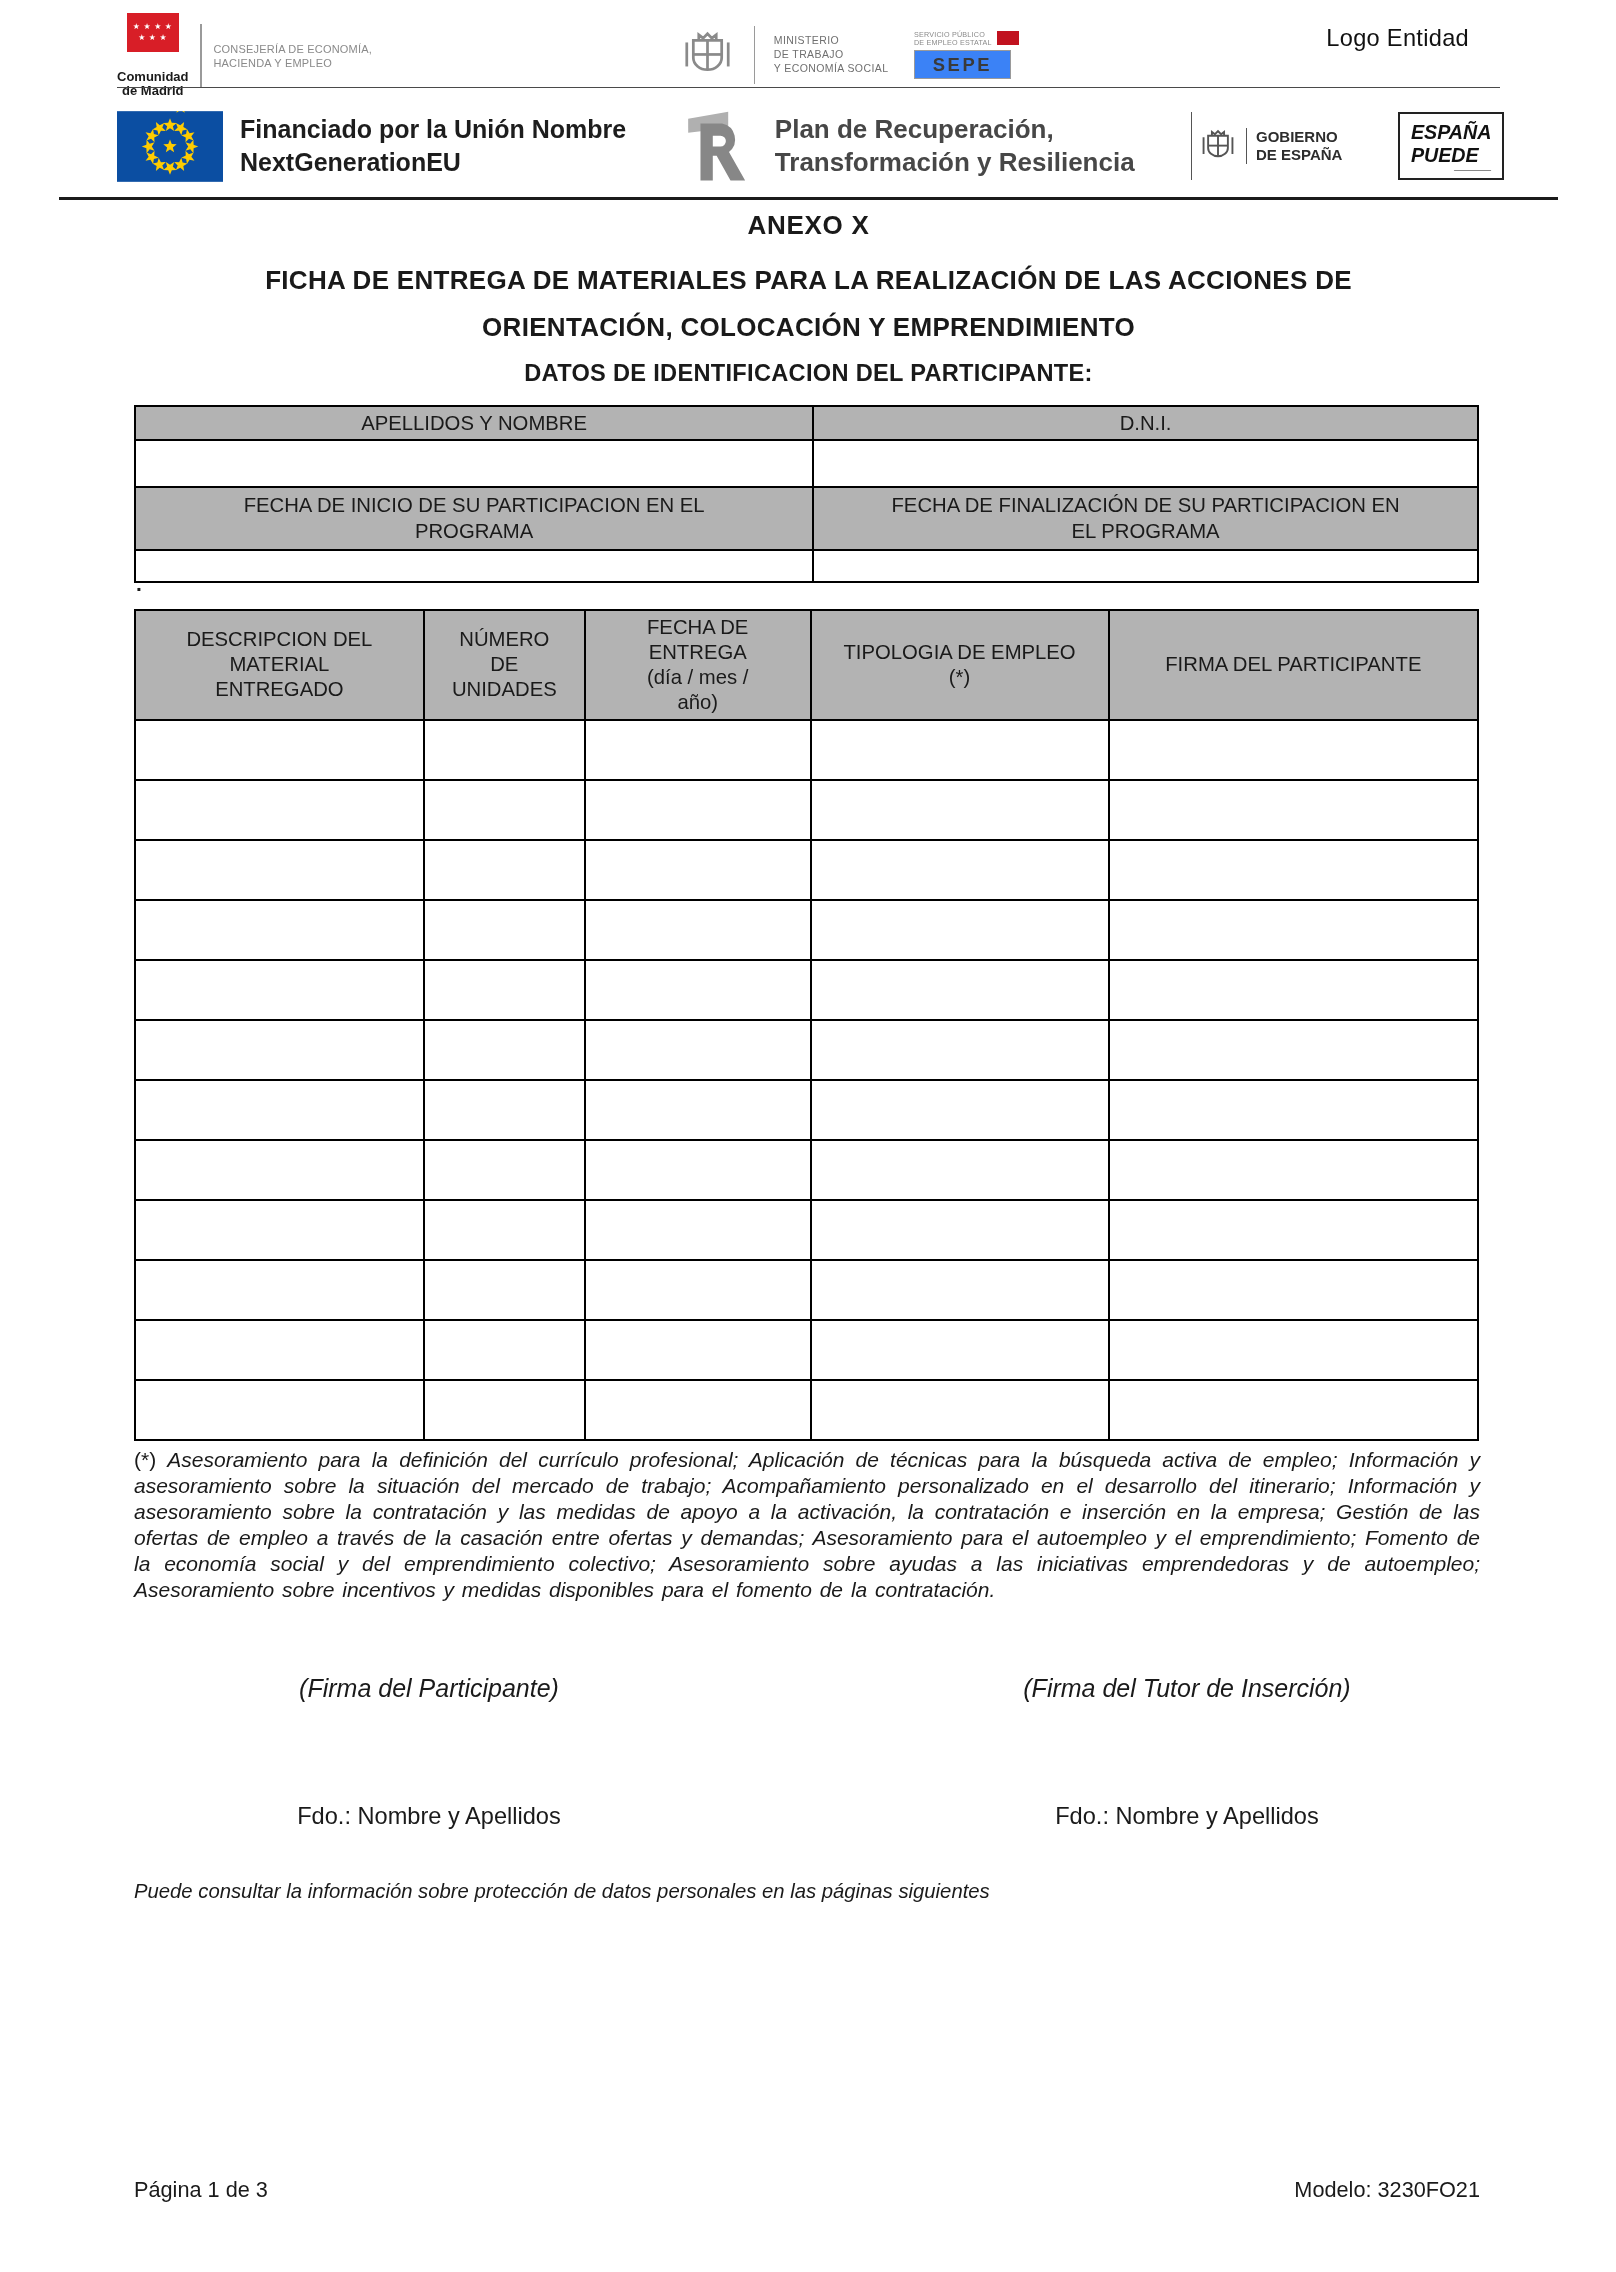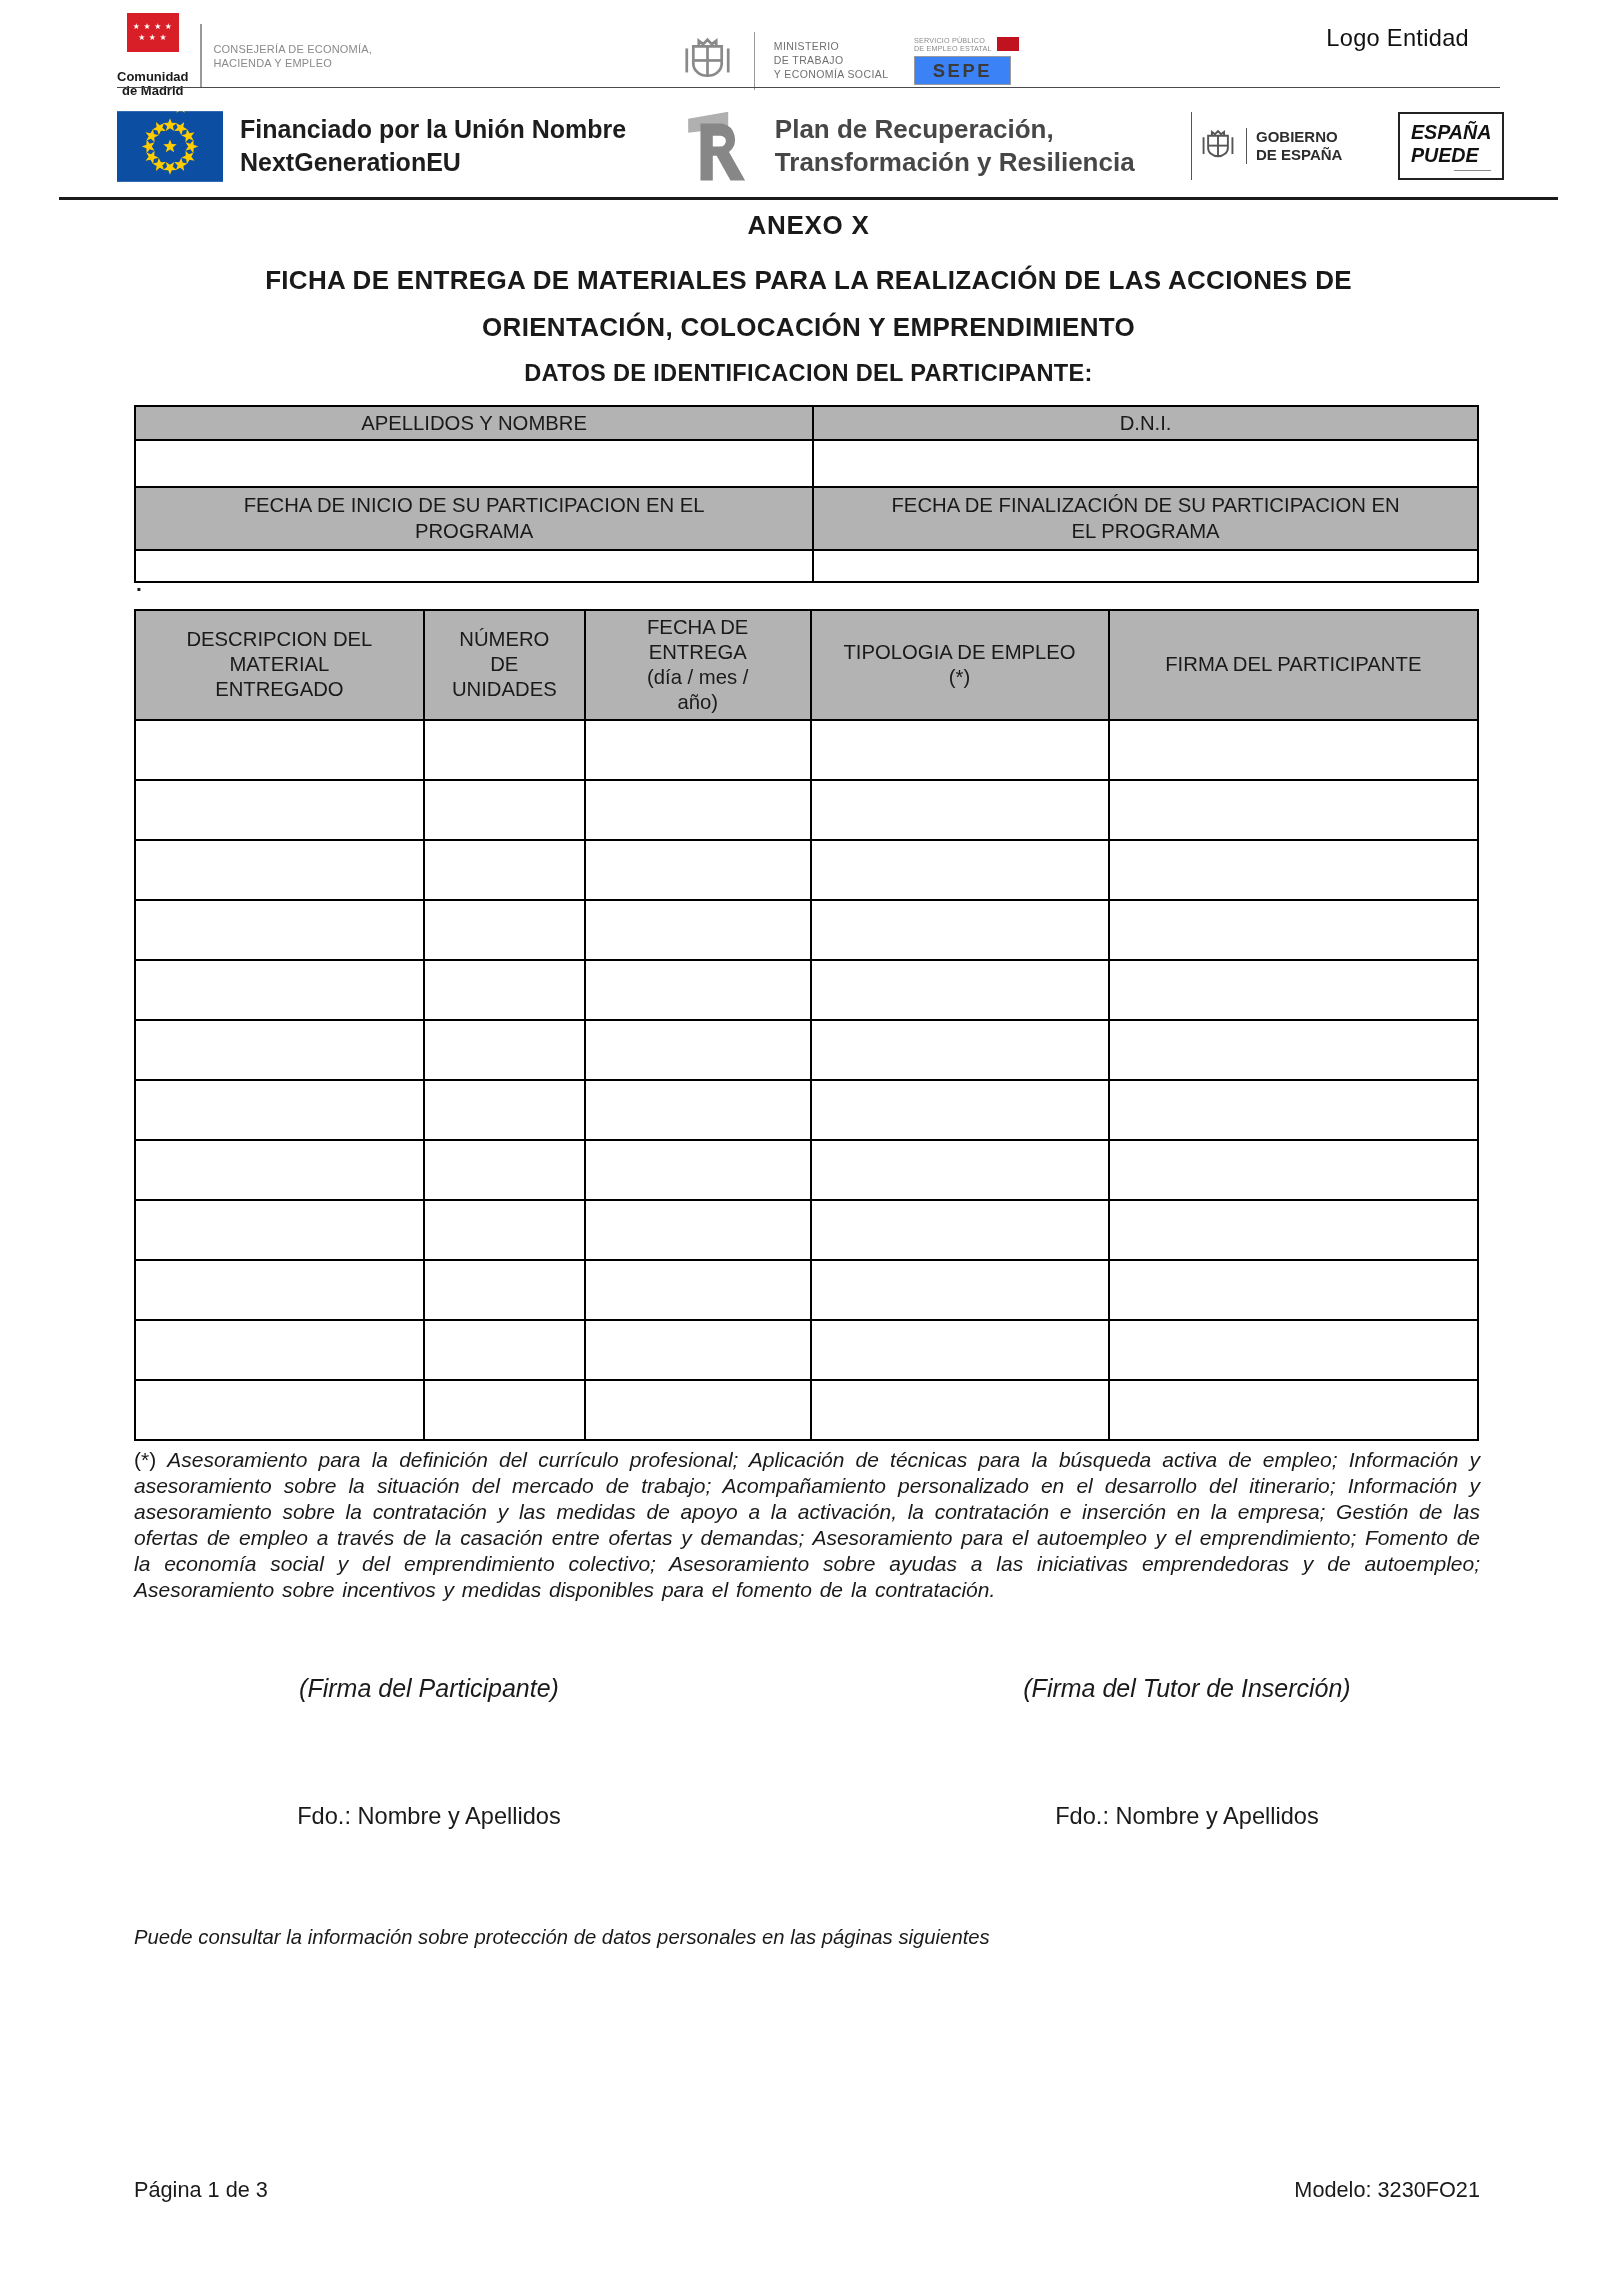--- a/index.html
+++ b/index.html
@@ -10,21 +10,21 @@
 
   
   .band1 { position:absolute; top:13px; left:117px; right:148px; display:flex; justify-content:space-between; align-items:flex-start; }
   .madrid { display:flex; align-items:center; gap:11.8px; }
   .madrid-left { display:flex; flex-direction:column; align-items:center; }
   .madrid-flag { width:52px; height:39px; background:#d81e27; color:#fff; display:flex; align-items:center; justify-content:center; text-align:center; font-size:7.9px; line-height:10.5px; letter-spacing:0.7px; }
   .madrid-name { font-weight:bold; font-size:13px; line-height:14.4px; text-align:center; margin-top:18px; }
   .vdiv { width:1.3px; height:63px; background:#9a9a9a; }
   .madrid-dept { font-size:11px; line-height:14.4px; color:#8a8a8a; letter-spacing:0.2px; }
 
-  .ministerio { display:flex; align-items:center; gap:19px; margin-top:18px; }
+  .ministerio { display:flex; align-items:center; gap:19px; margin-top:12px; }
   .crest-svg { display:block; }
   .vdiv2 { width:1.3px; height:58px; background:#9a9a9a; }
   .min-text { font-size:10.5px; line-height:13.8px; color:#6f6f6f; letter-spacing:0.4px; }
   .sepe { display:flex; flex-direction:column; gap:2.6px; margin-left:6.6px; }
   .sepe-top { display:flex; align-items:flex-start; gap:5.2px; }
   .sepe-service { font-size:7.2px; line-height:8.5px; color:#8a8a8a; letter-spacing:0.2px; }
   .sepe-red { width:22px; height:14.4px; background:#c1121f; }
   .sepe-box { width:97px; height:29px; background:#3b82f6; border:1.3px solid #9a9a9a; color:#3a3a3a; font-weight:bold; font-size:18.4px; letter-spacing:2.6px; display:flex; align-items:center; justify-content:center; }
   .logo-entidad { font-size:23.6px; color:#111; letter-spacing:0.3px; margin-top:11.8px; }
 
@@ -67,21 +67,21 @@
   .materials-table th { border:2px solid #000; background:#b3b3b3; font-weight:normal; font-size:20.3px; line-height:25px; text-align:center; vertical-align:middle; height:105px; padding:3.9px; }
   .materials-table td { border:2px solid #000; height:60px; background:#fff; }
 
   
   .footnote { position:absolute; top:1447px; left:134px; width:1346px; font-size:21px; line-height:26px; text-align:justify; word-spacing:2px; }
   .footnote .it { font-style:italic; }
   .sig-label-left  { position:absolute; top:1674px; left:134px;  width:590px; text-align:center; font-size:25px; font-style:italic; }
   .sig-label-right { position:absolute; top:1674px; left:892px; width:590px; text-align:center; font-size:25px; font-style:italic; }
   .sig-fdo-left  { position:absolute; top:1803px; left:134px;  width:590px; text-align:center; font-size:23.6px; }
   .sig-fdo-right { position:absolute; top:1803px; left:892px; width:590px; text-align:center; font-size:23.6px; }
-  .privacy { position:absolute; top:1926px; left:134px; width:1181px; font-size:20.3px; font-style:italic; }
+  .privacy { position:absolute; top:1880px; left:134px; width:1181px; font-size:20.3px; font-style:italic; }
   .footer-page  { position:absolute; top:2177px; left:134px;  font-size:21.7px; }
   .footer-model { position:absolute; top:2177px; right:137px; font-size:21.7px; }
 </style>
 </head>
 <body>
 
 <div class="page">
 
   <div class="band1">
 

